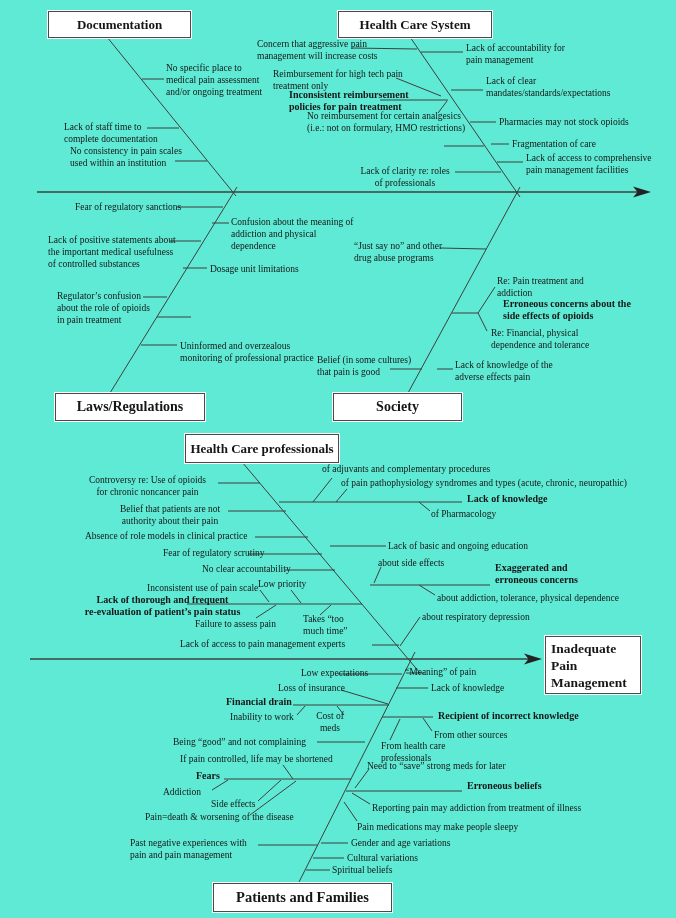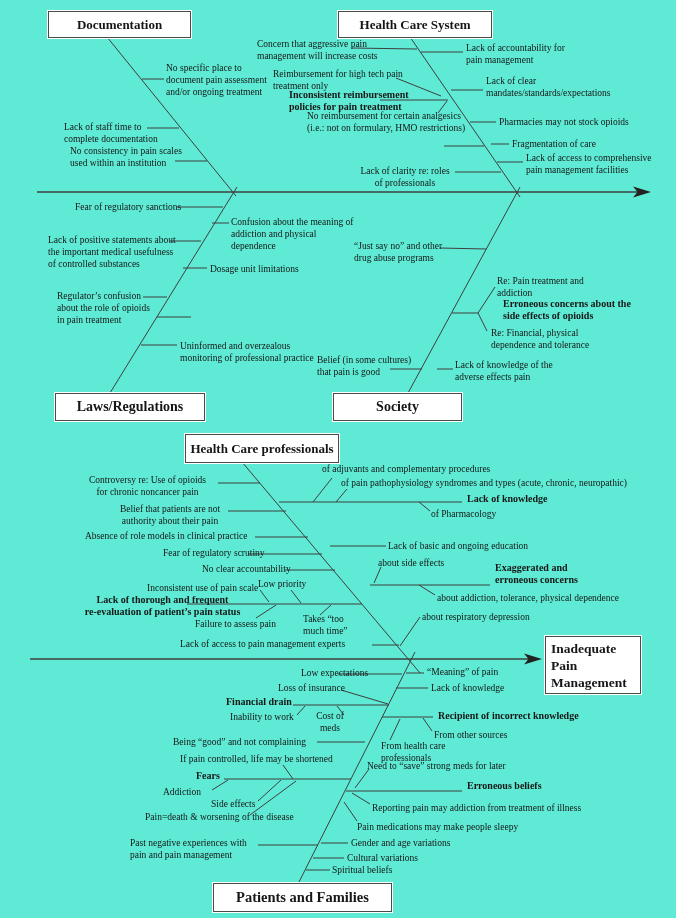--- a/index.html
+++ b/index.html
@@ -120,21 +120,21 @@
   <div class="box" style="left:338px;top:11px;width:152px;height:25px">Health Care System</div>
   <div class="box" style="left:55px;top:393px;width:148px;height:26px;font-size:14px">Laws/Regulations</div>
   <div class="box" style="left:333px;top:393px;width:127px;height:26px;font-size:14px">Society</div>
   <div class="box" style="left:185px;top:434px;width:152px;height:27px">Health Care professionals</div>
   <div class="box" style="left:213px;top:883px;width:177px;height:27px;font-size:14.5px">Patients and Families</div>
   <div class="box effect" style="left:545px;top:636px;width:84px;height:50px">Inadequate
 Pain
 Management</div>
 
   <div class="lbl" style="left:166px;top:62px">No specific place to
-document pain assessment
+medical pain assessment
 and/or ongoing treatment</div>
   <div class="lbl" style="left:64px;top:121px">Lack of  staff time to
 complete documentation</div>
   <div class="lbl" style="left:70px;top:145px">No consistency in pain scales
 used within an institution</div>
   <div class="lbl" style="left:257px;top:38px">Concern that aggressive pain
 management will increase costs</div>
   <div class="lbl b" style="left:289px;top:89px">Inconsistent reimbursement
 policies for pain treatment</div>
   <div class="lbl" style="left:273px;top:68px">Reimbursement for high tech pain
@@ -195,21 +195,21 @@
   <div class="lbl" style="left:322px;top:463px">of adjuvants and complementary procedures</div>
   <div class="lbl" style="left:341px;top:477px">of pain pathophysiology syndromes and types (acute, chronic, neuropathic)</div>
   <div class="lbl b" style="left:467px;top:493px">Lack of knowledge</div>
   <div class="lbl" style="left:431px;top:508px">of Pharmacology</div>
   <div class="lbl" style="left:388px;top:540px">Lack of basic and ongoing education</div>
   <div class="lbl" style="left:378px;top:557px">about side effects</div>
   <div class="lbl b" style="left:495px;top:562px">Exaggerated and
 erroneous concerns</div>
   <div class="lbl" style="left:437px;top:592px">about addiction, tolerance, physical dependence</div>
   <div class="lbl" style="left:422px;top:611px">about respiratory depression</div>
-  <div class="lbl" style="left:427px;top:666px">“Meaning” of pain</div>
+  <div class="lbl" style="left:405px;top:666px">“Meaning” of pain</div>
   <div class="lbl" style="left:431px;top:682px">Lack of knowledge</div>
   <div class="lbl b" style="left:438px;top:710px">Recipient of incorrect knowledge</div>
   <div class="lbl" style="left:434px;top:729px">From other sources</div>
   <div class="lbl" style="left:381px;top:740px">From health care
 professionals</div>
   <div class="lbl" style="left:367px;top:760px">Need to “save” strong meds for later</div>
   <div class="lbl b" style="left:467px;top:780px">Erroneous beliefs</div>
   <div class="lbl" style="left:372px;top:802px">Reporting pain may addiction from treatment of illness</div>
   <div class="lbl" style="left:357px;top:821px">Pain medications may make people sleepy</div>
   <div class="lbl" style="left:351px;top:837px">Gender and age variations</div>

